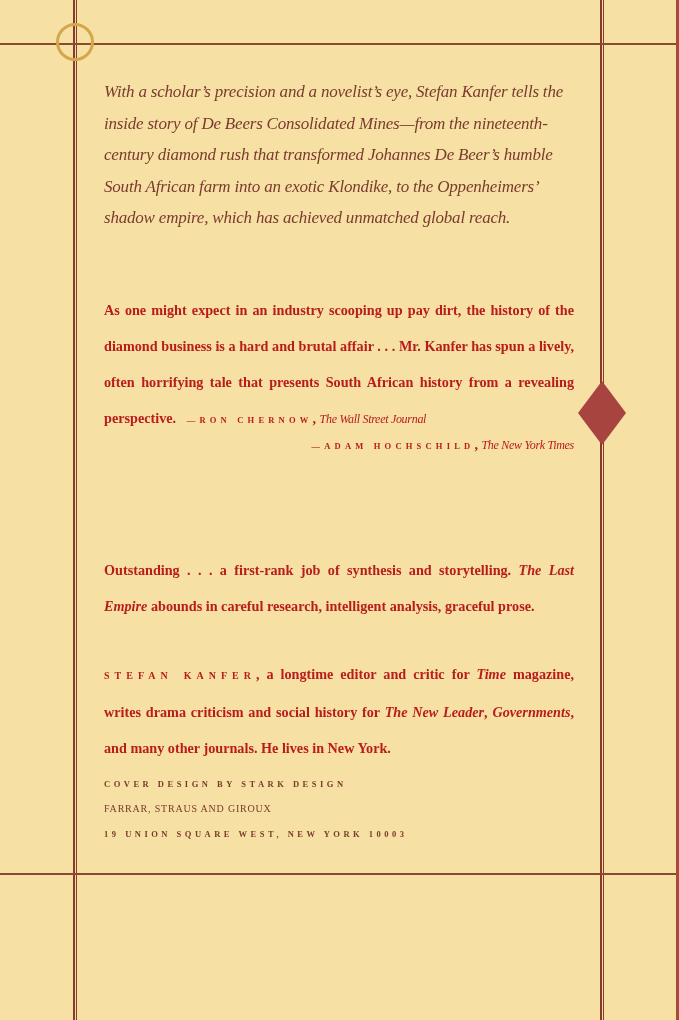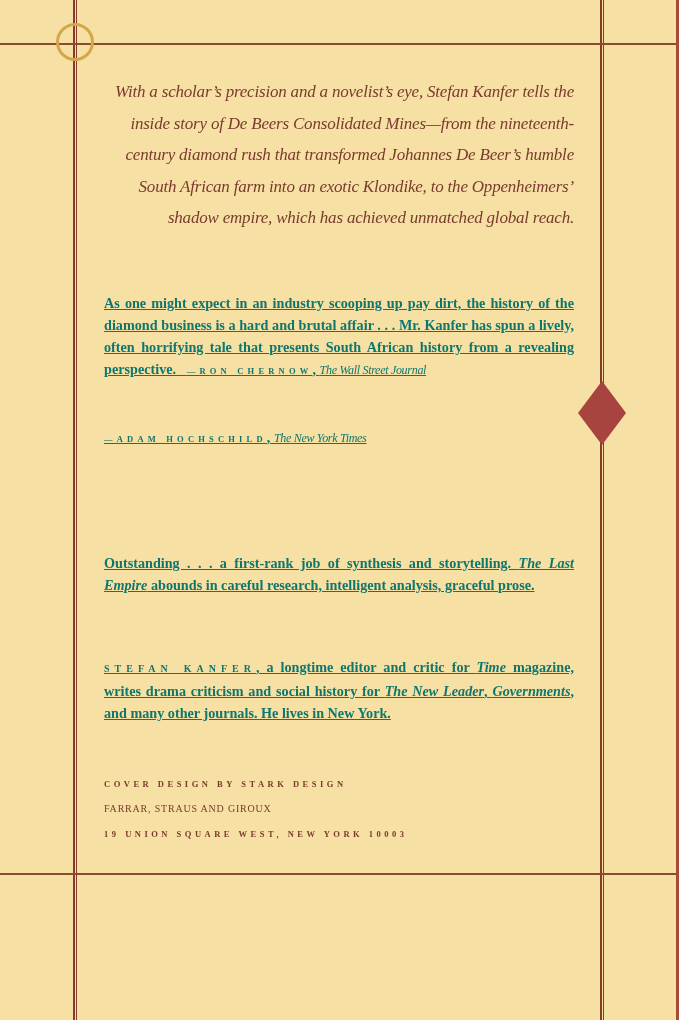--- a/index.html
+++ b/index.html
@@ -10,27 +10,27 @@
     color:#7a3a2c;
   }
   .vline { position:absolute; top:0; bottom:0; width:4px; }
   .vline::before, .vline::after { content:""; position:absolute; top:0; bottom:0; width:1.5px; background:#8a3a2a; }
   .vline::before { left:0; } .vline::after { right:0; }
   .hline { position:absolute; left:0; right:0; height:2px; background:#8a4a34; }
   .right-edge { position:absolute; right:0; top:0; bottom:0; width:3px; background:#a84a3a; }
   .ring { position:absolute; left:56px; top:23px; width:38px; height:38px; border:3px solid #d4a84a; border-radius:50%; box-sizing:border-box; }
   .diamond { position:absolute; left:578px; top:381px; width:48px; height:64px; }
   .content { position:absolute; left:104px; width:470px; }
-  .intro { top:76px; text-align:right; font-style:italic; font-size:17px; line-height:31.5px; color:#7b3a2e; letter-spacing:-0.2px; }
-  .quote { font-weight:bold; font-size:14.2px; line-height:22px; text-align:justify; color:#0f766e;text-decoration:underline; }
+  .intro { top:76px; text-align:left; font-style:italic; font-size:17px; line-height:31.5px; color:#7b3a2e; letter-spacing:-0.2px; }
+  .quote { font-weight:bold; font-size:14.2px; line-height:36px; text-align:justify; color:#b91c1c; }
   .q1 { top:292px; } .q2 { top:426px; } .q3 { top:552px; }
   .bio { top:656px; }
   .attr { font-weight:bold; font-size:8.5px; letter-spacing:4.2px; }
   .src { font-style:italic; font-weight:normal; font-size:12px; letter-spacing:-0.3px; }
-  .right { text-align:left; }
+  .right { text-align:right; }
   .sc { font-size:10px; letter-spacing:5px; font-weight:bold; }
   .credits { position:absolute; left:104px; width:470px; text-align:left; }
   .credit1 { top:779px; font-size:8.5px; letter-spacing:3.5px; font-weight:bold; }
   .credit2 { top:803px; font-size:10px; letter-spacing:0.8px; }
   .credit3 { top:829px; font-size:8.5px; letter-spacing:3.5px; font-weight:bold; }
 </style>
 </head>
 <body>
 
 <div class="vline" style="left:73px;"></div>

